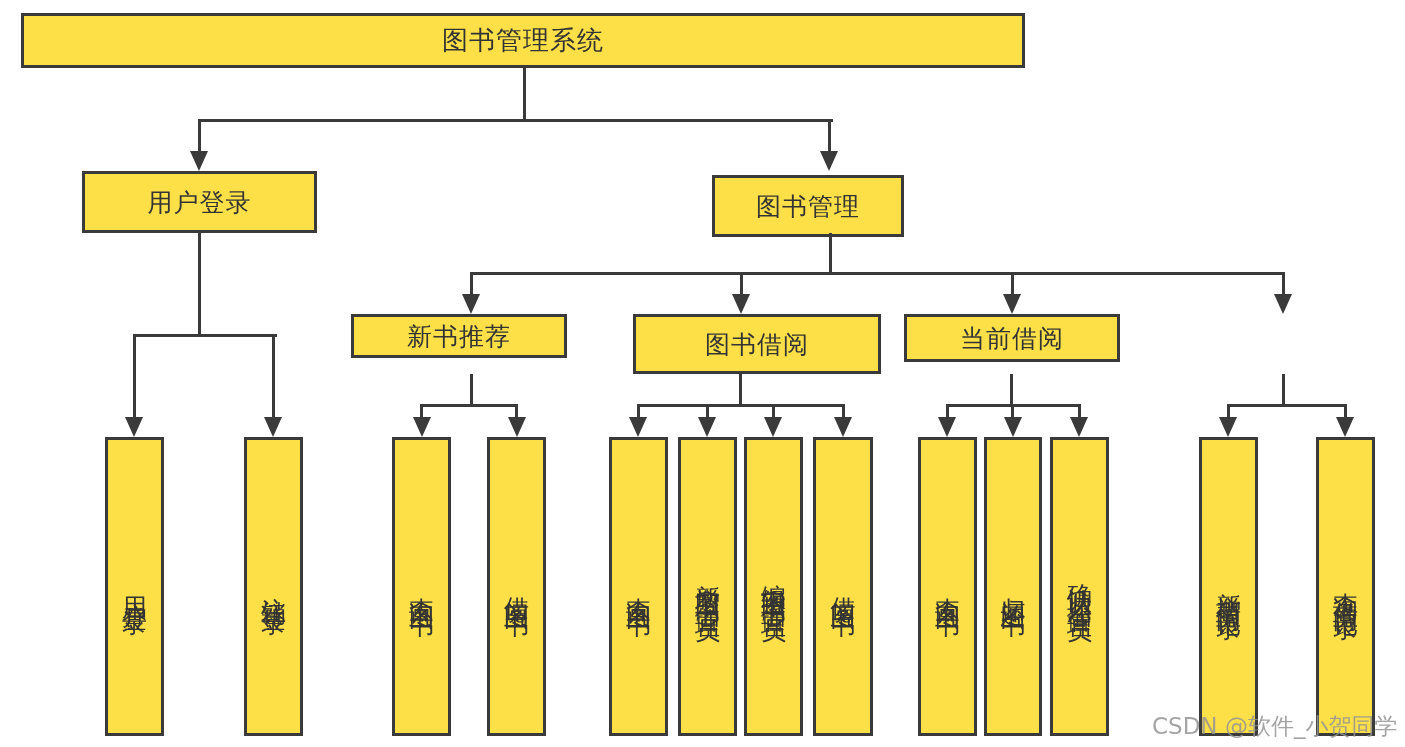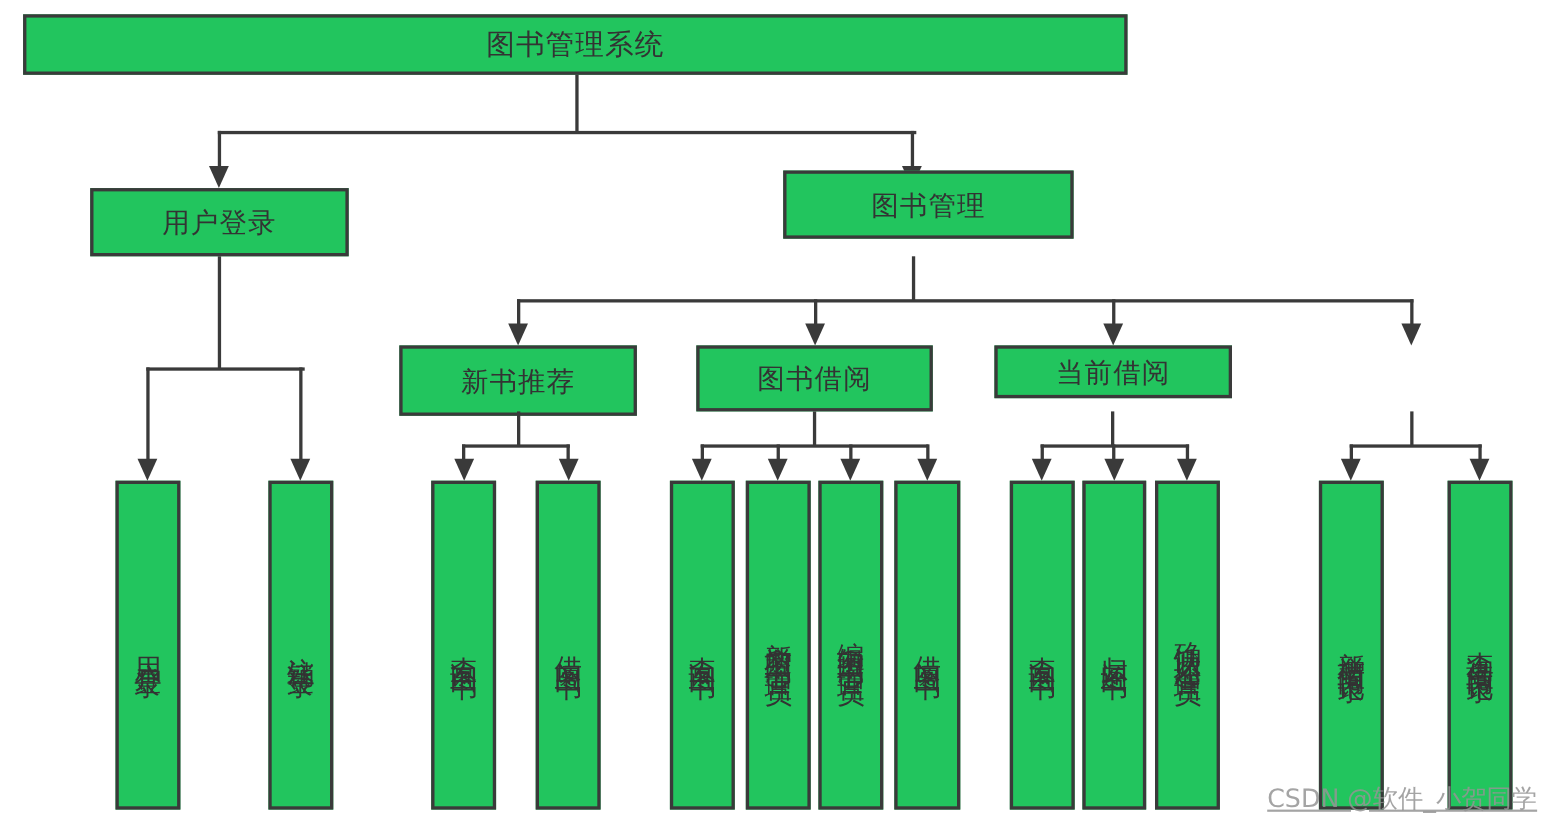--- a/index.html
+++ b/index.html
@@ -1,58 +1,58 @@
 <!DOCTYPE html>
 <html><head>
 <meta charset="utf-8">
 <style>
   html,body{margin:0;padding:0;background:#ffffff;}
   .canvas{
     position:relative;width:1405px;height:747px;background:#ffffff;overflow:hidden;
     font-family:"DejaVu Sans",sans-serif;
   }
   .box{
-    position:absolute;box-sizing:border-box;border:3px solid #3a3a3a;background:#22c55e;
+    position:absolute;box-sizing:border-box;border:3px solid #3a3a3a;background:#fde047;
     display:flex;align-items:center;justify-content:center;
     color:#333333;text-align:right;
   }
   .hbox{font-size:25px;letter-spacing:1px;}
   .rootbox{font-size:26px;letter-spacing:1px;}
   .vbox{
     writing-mode:vertical-rl;text-orientation:mixed;
     font-size:25px;letter-spacing:5px;line-height:1;
   }
   .vline{position:absolute;width:3px;background:#3a3a3a;}
   .hline{position:absolute;height:3px;background:#3a3a3a;}
   .arrow{
     position:absolute;width:0;height:0;
     border-left:9px solid transparent;border-right:9px solid transparent;
     border-top:20px solid #3a3a3a;
   }
   .watermark{
     position:absolute;z-index:10;color:rgba(148,148,148,0.85);
-    font-size:23px;white-space:nowrap;text-decoration:underline;
+    font-size:23px;white-space:nowrap;
   }
 </style>
 </head>
 <body>
 
 <div class="canvas">
 
   <div class="box rootbox" style="left:21px;top:13px;width:1004px;height:55px">图书管理系统</div>
 
   <div class="vline" style="left:523px;top:68px;height:53px"></div>
   <div class="hline" style="left:198px;top:119px;width:635px"></div>
   <div class="vline" style="left:198px;top:119px;height:34px"></div>
   <div class="arrow" style="left:190px;top:151px"></div>
   <div class="vline" style="left:828px;top:119px;height:34px"></div>
   <div class="arrow" style="left:820px;top:151px"></div>
 
   <div class="box hbox" style="left:82px;top:171px;width:235px;height:62px">用户登录</div>
-  <div class="box hbox" style="left:712px;top:155px;width:264px;height:62px">图书管理</div>
+  <div class="box hbox" style="left:712px;top:175px;width:192px;height:62px">图书管理</div>
 
   <div class="vline" style="left:198px;top:233px;height:103px"></div>
   <div class="hline" style="left:133px;top:334px;width:144px"></div>
   <div class="vline" style="left:133px;top:334px;height:84px"></div>
   <div class="arrow" style="left:125px;top:417px"></div>
   <div class="vline" style="left:272px;top:334px;height:84px"></div>
   <div class="arrow" style="left:264px;top:417px"></div>
 
   <div class="box vbox" style="left:105px;top:437px;width:59px;height:299px">用户登录</div>
   <div class="box vbox" style="left:244px;top:437px;width:59px;height:299px">注销登录</div>
@@ -61,22 +61,22 @@
   <div class="hline" style="left:470px;top:272px;width:815px"></div>
   <div class="vline" style="left:470px;top:272px;height:24px"></div>
   <div class="arrow" style="left:462px;top:294px"></div>
   <div class="vline" style="left:740px;top:272px;height:24px"></div>
   <div class="arrow" style="left:732px;top:294px"></div>
   <div class="vline" style="left:1011px;top:272px;height:24px"></div>
   <div class="arrow" style="left:1003px;top:294px"></div>
   <div class="vline" style="left:1282px;top:272px;height:24px"></div>
   <div class="arrow" style="left:1274px;top:294px"></div>
 
-  <div class="box hbox" style="left:363px;top:314px;width:216px;height:64px">新书推荐</div>
-  <div class="box hbox" style="left:633px;top:314px;width:215px;height:60px">图书借阅</div>
+  <div class="box hbox" style="left:351px;top:314px;width:216px;height:44px">新书推荐</div>
+  <div class="box hbox" style="left:633px;top:314px;width:248px;height:60px">图书借阅</div>
   <div class="box hbox" style="left:904px;top:314px;width:216px;height:48px">当前借阅</div>
 
   <div class="vline" style="left:470px;top:374px;height:32px"></div>
   <div class="hline" style="left:420px;top:404px;width:98px"></div>
   <div class="vline" style="left:420px;top:404px;height:16px"></div>
   <div class="arrow" style="left:413px;top:417px"></div>
   <div class="vline" style="left:515px;top:404px;height:16px"></div>
   <div class="arrow" style="left:508px;top:417px"></div>
 
   <div class="box vbox" style="left:392px;top:437px;width:59px;height:299px">查询图书</div>

